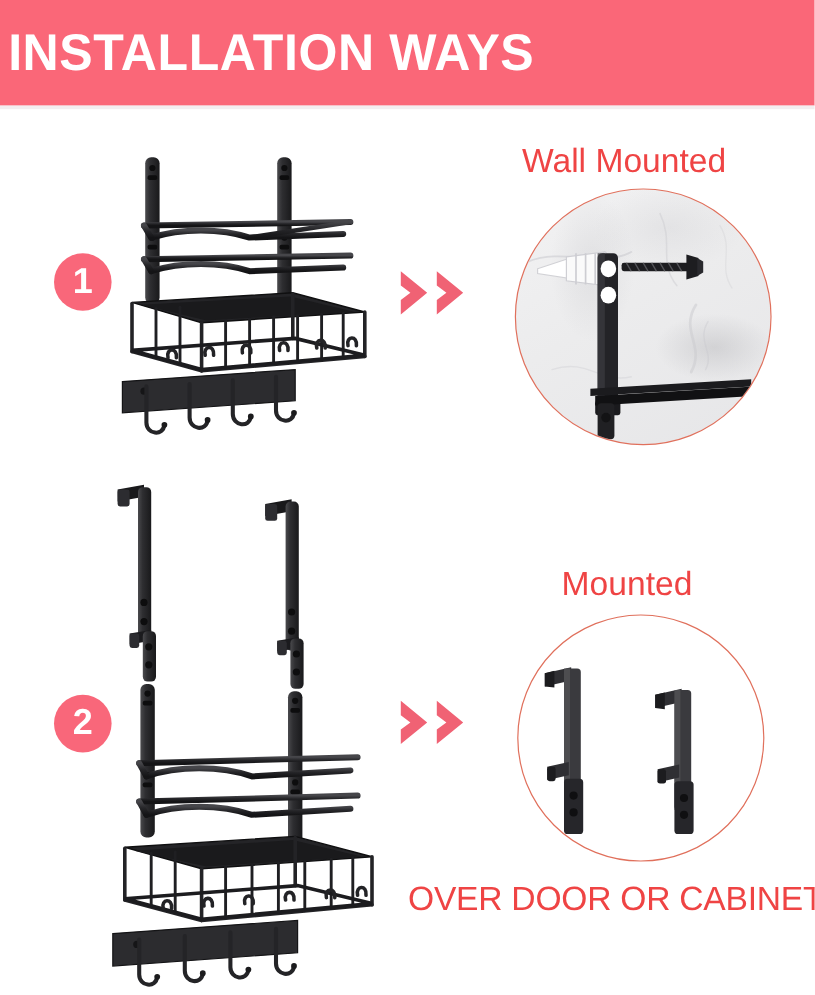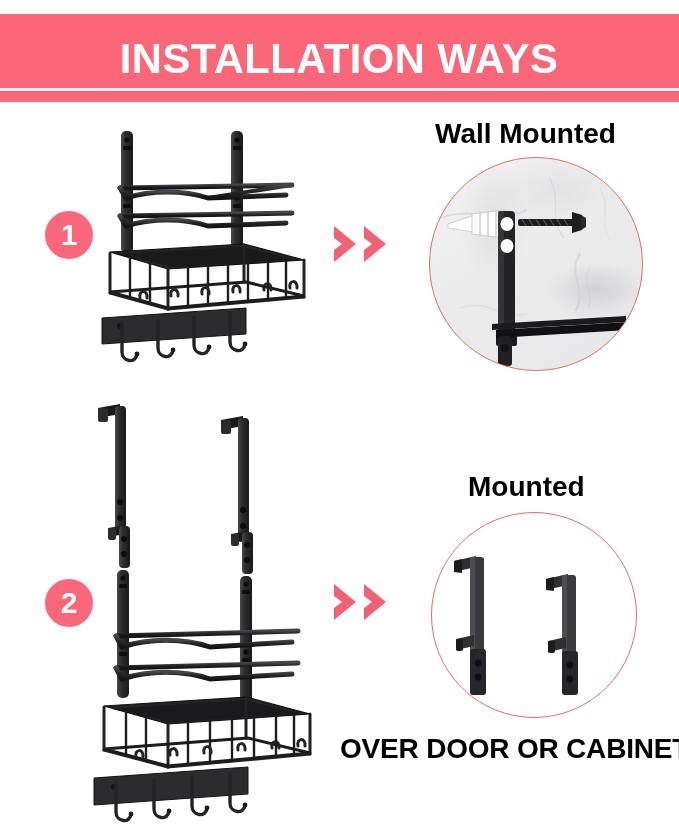--- a/index.html
+++ b/index.html
@@ -21,22 +21,20 @@
 
   
   .banner {
     position: absolute;
     left: 0; top: 0;
     width: 679px;
     height: 88px;
     background: #fa6778;
     display: flex;
     align-items: center;
-    justify-content: center;
-    margin-top: 14px;
   }
   .banner-title {
     color: #ffffff;
     font-size: 43px;
     font-weight: bold;
     letter-spacing: 0.5px;
     line-height: 1;
     transform: scaleX(0.97);
     white-space: nowrap;
   }
@@ -69,22 +67,22 @@
     position: absolute;
     display: flex;
     gap: 4px;
   }
   #chev-1 { left: 332px; top: 222px; }
   #chev-2 { left: 332px; top: 580px; }
 
   
   .pink-label {
     position: absolute;
-    color: #000000;
-    font-weight: bold;
+    color: #ef4444;
+    font-weight: normal;
     line-height: 1;
     white-space: nowrap;
   }
   #label-wall   { left: 435px; top: 120px; font-size: 28px; }
   #label-hang   { left: 468px; top: 473px; font-size: 28px; }
   #label-bottom { left: 340px; top: 735px; font-size: 28px; letter-spacing: -0.2px; }
 
   
   .inset {
     position: absolute;

